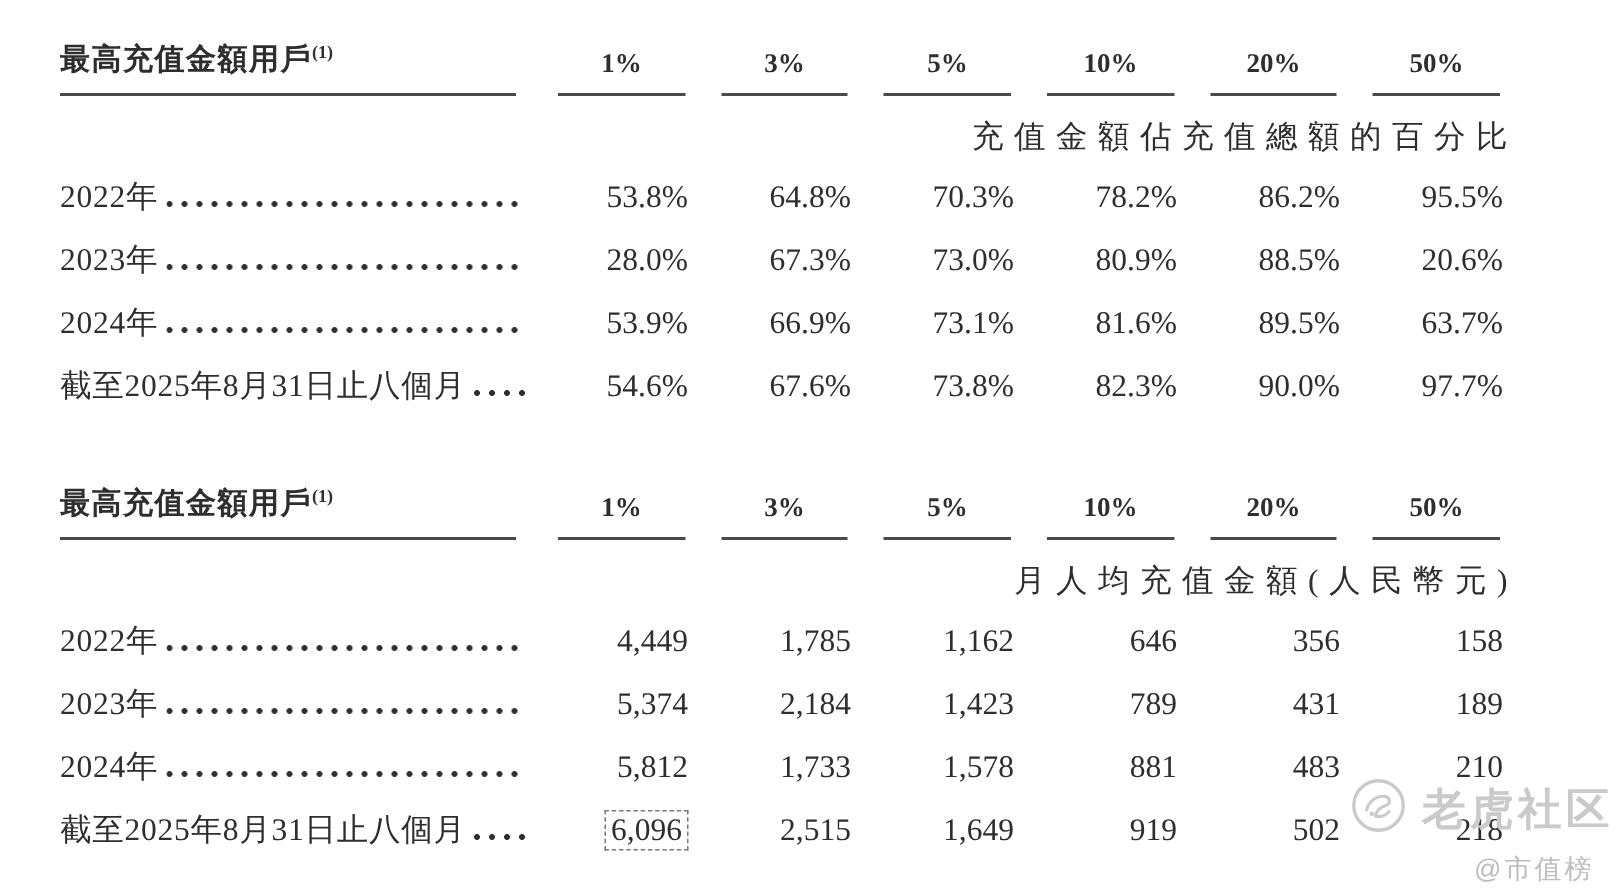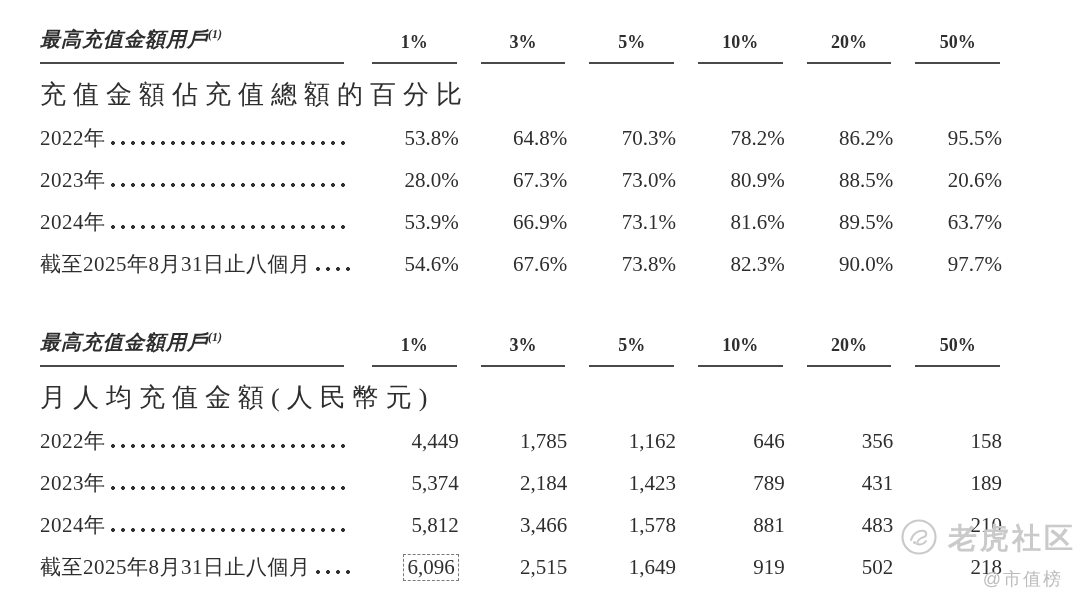--- a/index.html
+++ b/index.html
@@ -32,40 +32,40 @@
   .th {
     border-bottom: 2px solid #4a4a4a;
     padding-bottom: 9px;
   }
   .label-th {
     margin-right: 16px;
     font-weight: bold;
     font-size: 20px;
     letter-spacing: 1px;
     white-space: nowrap;
-    font-style: italic;
   }
   .sup {
     font-size: 12px;
     font-weight: bold;
     vertical-align: super;
     letter-spacing: 0;
   }
   .num-th {
     margin: 0 12px;
     text-align: center;
     font-weight: bold;
     font-size: 18px;
   }
 
   .section-row {
-    font-size: 26px;
+    font-size: 21px;
     letter-spacing: 7px;
     padding: 13px 0 5px 0;
     white-space: nowrap;
+    text-align: right;
   }
 
   .data-row {
     display: grid;
     grid-template-columns: 320px repeat(6, 1fr);
     height: 42px;
     align-items: center;
     font-size: 21px;
   }
   .row-label {
@@ -234,21 +234,21 @@
       <div class="val">431</div>
       <div class="val">189</div>
     </div>
 
     <div class="data-row">
       <div class="row-label">
         <span>2024年</span>
         <div class="leader"></div>
       </div>
       <div class="val">5,812</div>
-      <div class="val">3,466</div>
+      <div class="val">1,733</div>
       <div class="val">1,578</div>
       <div class="val">881</div>
       <div class="val">483</div>
       <div class="val">210</div>
     </div>
 
     <div class="data-row">
       <div class="row-label">
         <span>截至2025年8月31日止八個月</span>
         <div class="leader"></div>

